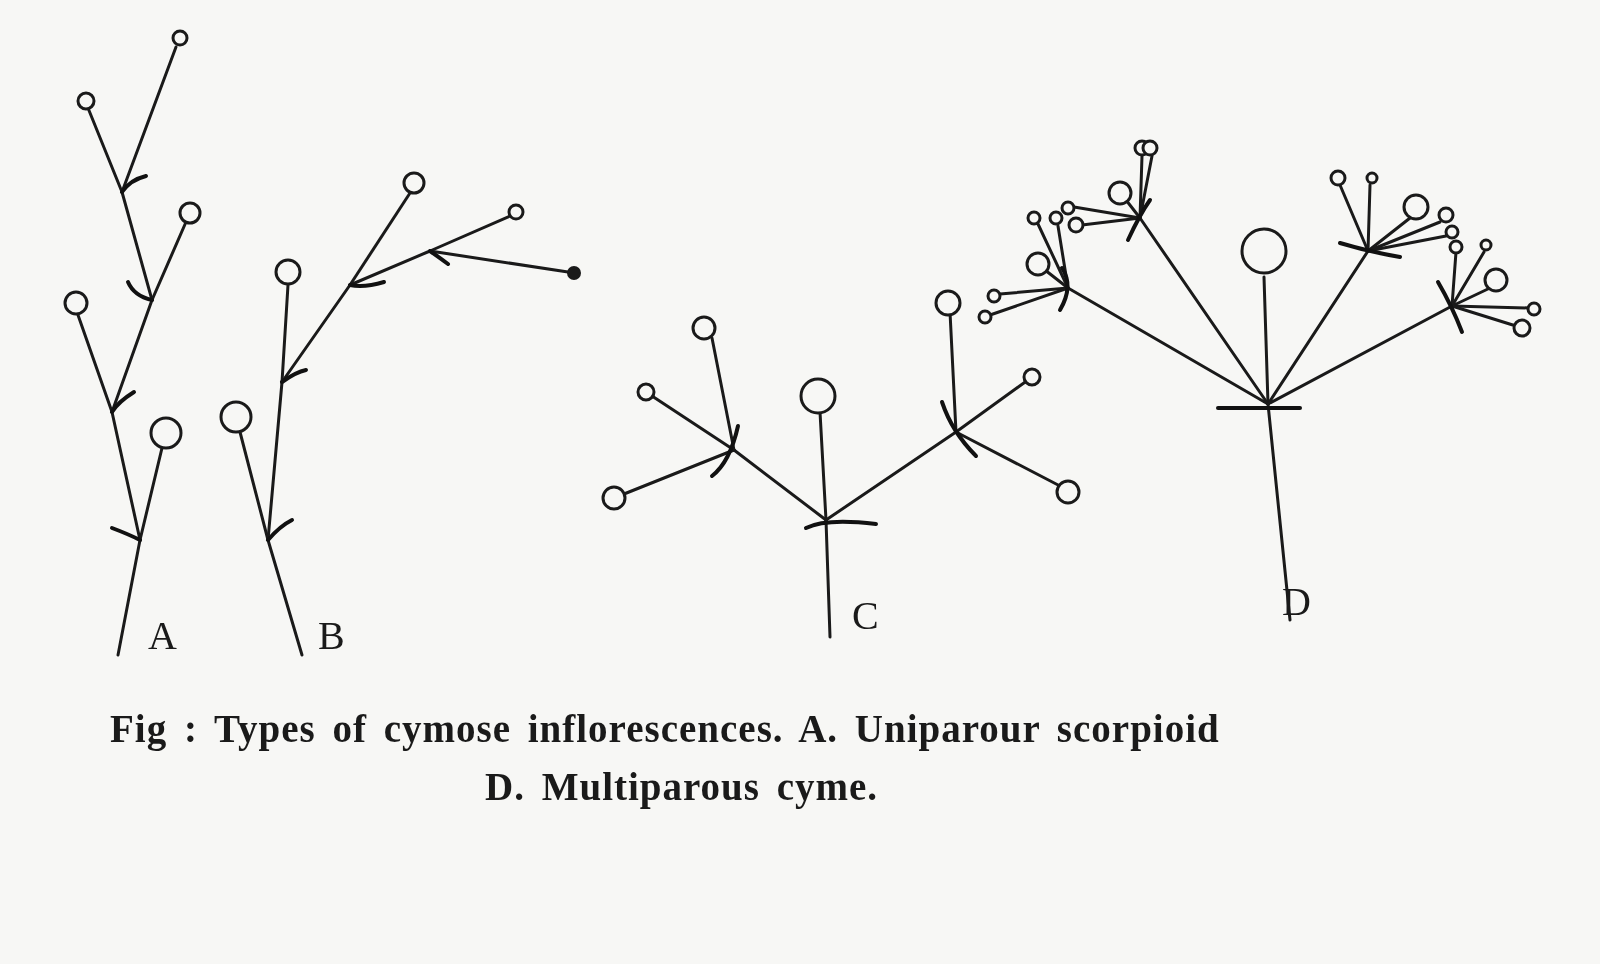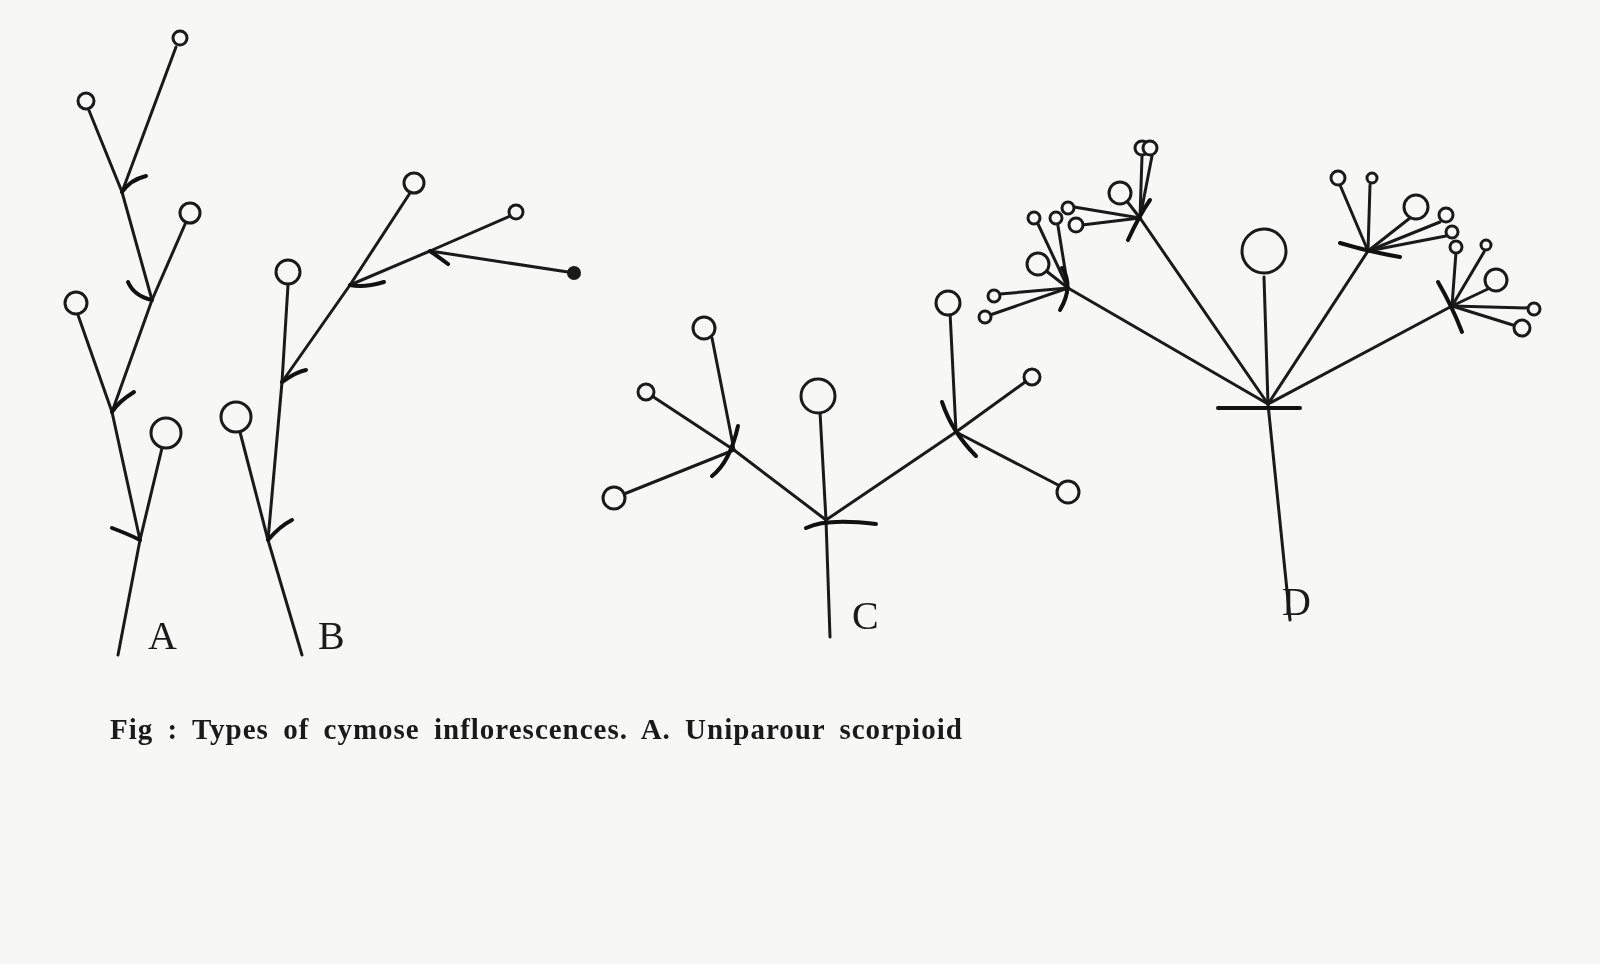--- a/index.html
+++ b/index.html
@@ -2,21 +2,21 @@
 <html><head>
 <meta charset="utf-8">
 <style>
   html, body { margin: 0; padding: 0; background: #f7f7f5; }
   body { width: 1600px; height: 964px; position: relative; overflow: hidden; }
   #figure { position: absolute; left: 0; top: 0; width: 1600px; height: 700px; }
   svg .ln { stroke: #1a1a1a; stroke-width: 3; fill: none; stroke-linecap: round; }
   svg .br { stroke: #111; stroke-width: 4; fill: none; stroke-linecap: round; }
   svg .fl { stroke: #1a1a1a; stroke-width: 3; fill: #f7f7f5; }
   .panel-label { position: absolute; font-family: "Liberation Serif", "DejaVu Serif", serif; font-size: 40px; color: #1a1a1a; }
-  #caption { position: absolute; left: 110px; top: 700px; width: 1330px; font-family: "Liberation Serif", "DejaVu Serif", serif; font-weight: bold; font-size: 29px; color: #1a1a1a; line-height: 58px; letter-spacing: 1px; word-spacing: 6px; }
+  #caption { position: absolute; left: 110px; top: 700px; width: 1330px; font-family: "Liberation Serif", "DejaVu Serif", serif; font-weight: bold; font-size: 39px; color: #1a1a1a; line-height: 58px; letter-spacing: 1px; word-spacing: 6px; }
   #caption .line { white-space: nowrap; }
   #caption .line3 { padding-left: 375px; }
 </style>
 </head>
 <body>
 
 <div id="figure">
   <svg width="1600" height="700" viewBox="0 0 1600 700" xmlns="http://www.w3.org/2000/svg">
 
     <g>
@@ -152,13 +152,14 @@
     </g>
   </svg>
   <span class="panel-label" style="left:148px; top:612px;">A</span>
   <span class="panel-label" style="left:318px; top:612px;">B</span>
   <span class="panel-label" style="left:852px; top:592px;">C</span>
   <span class="panel-label" style="left:1282px; top:578px;">D</span>
 </div>
 
 <div id="caption">
   <div class="line">Fig : Types of cymose inflorescences. A. Uniparour scorpioid</div>
+  <div class="line line3">D. Multiparous cyme.</div>
 </div>
 
 </body></html>

